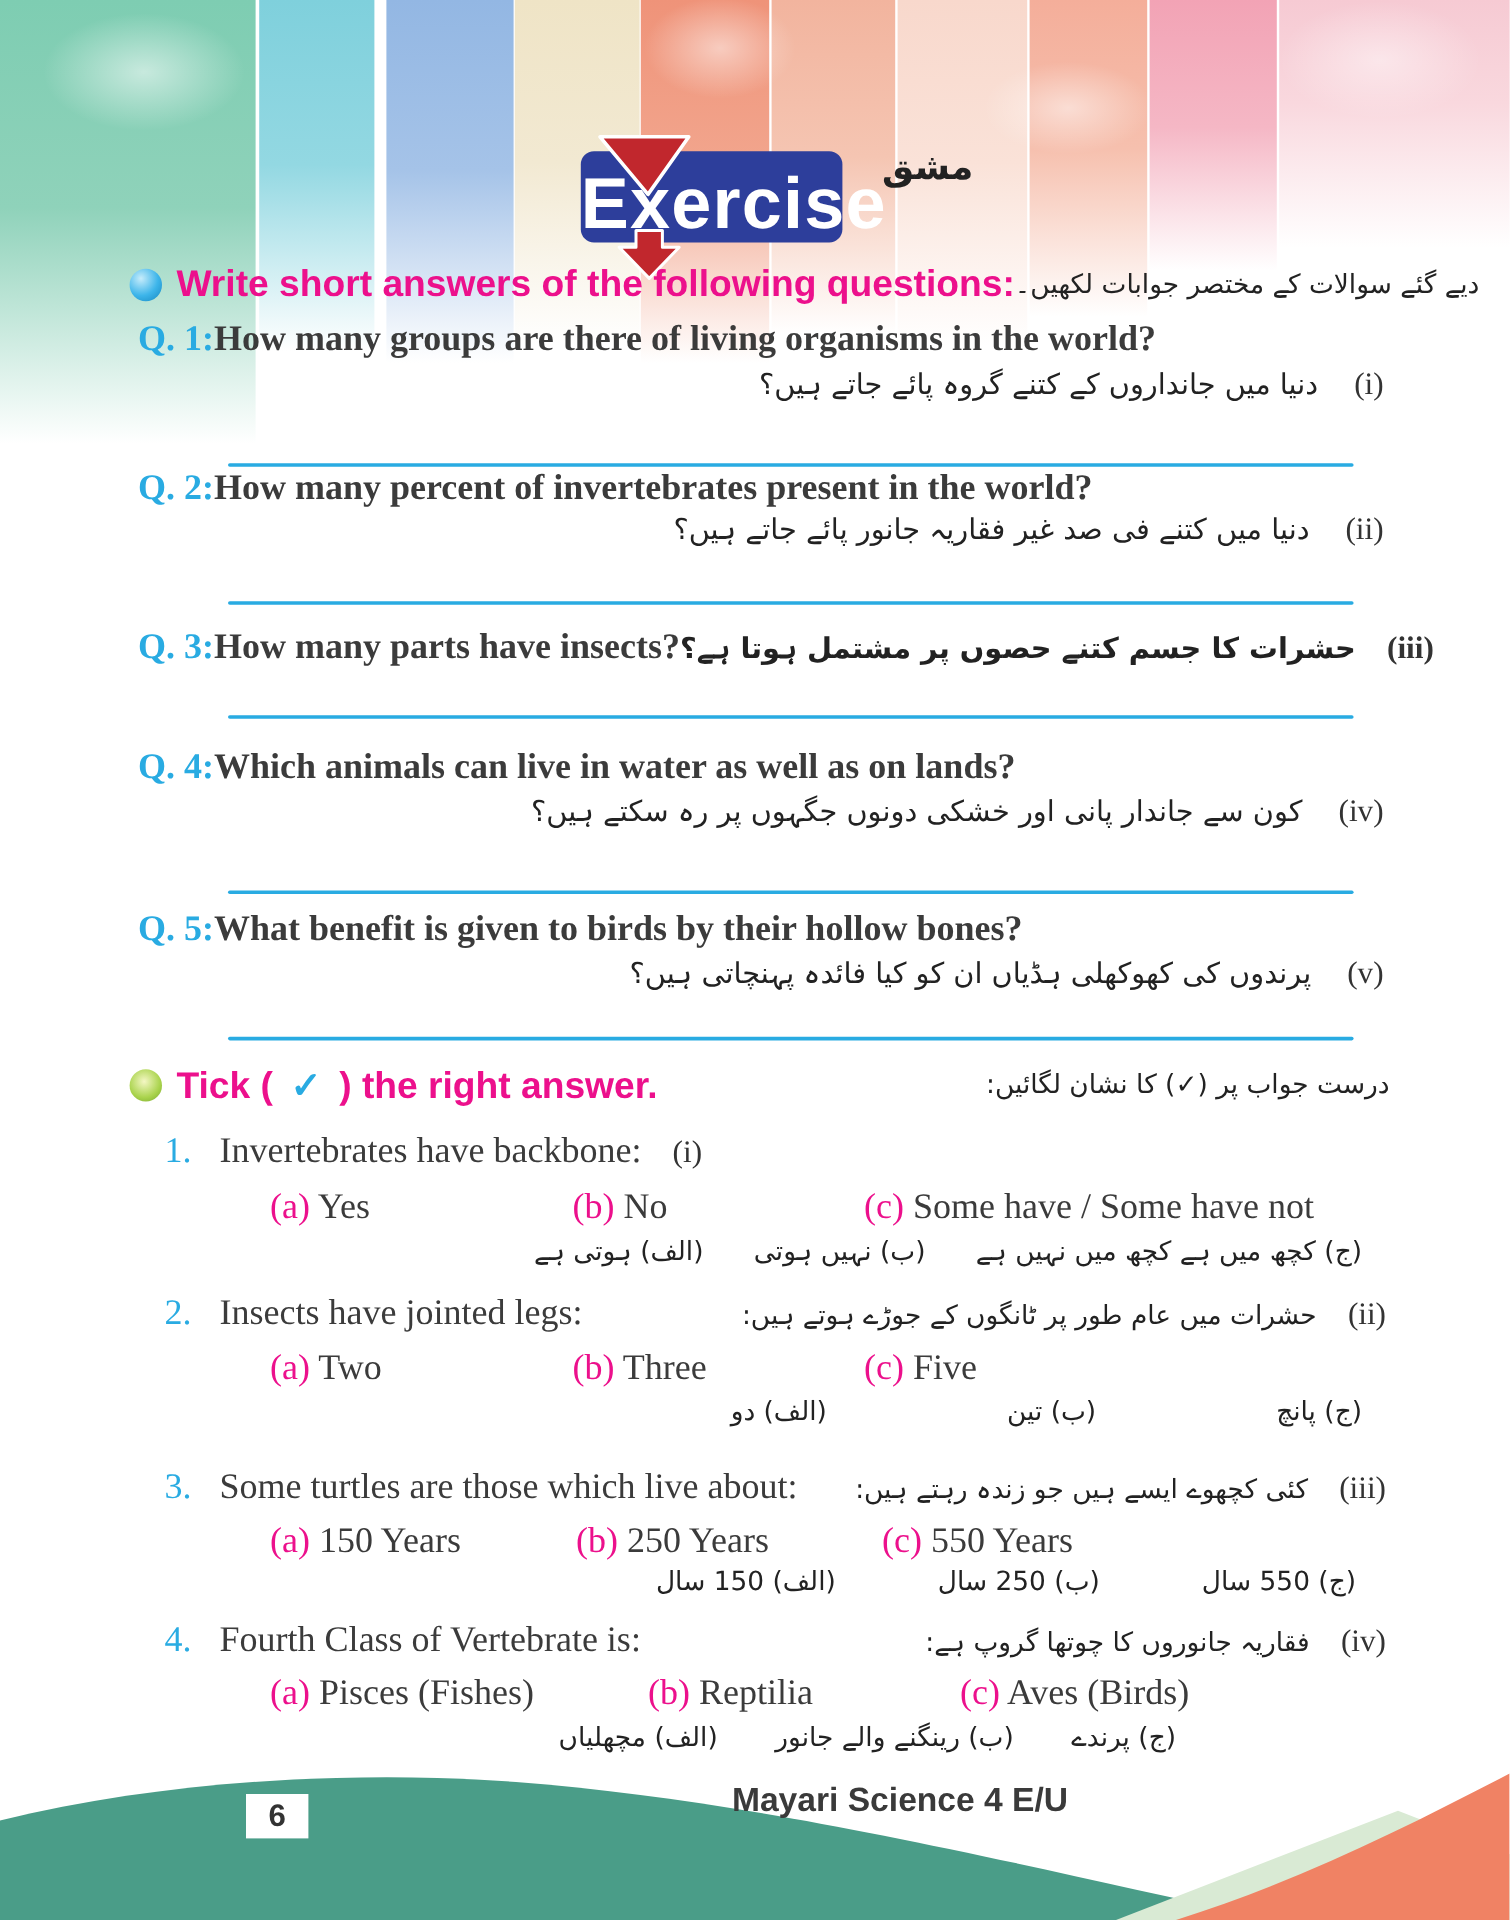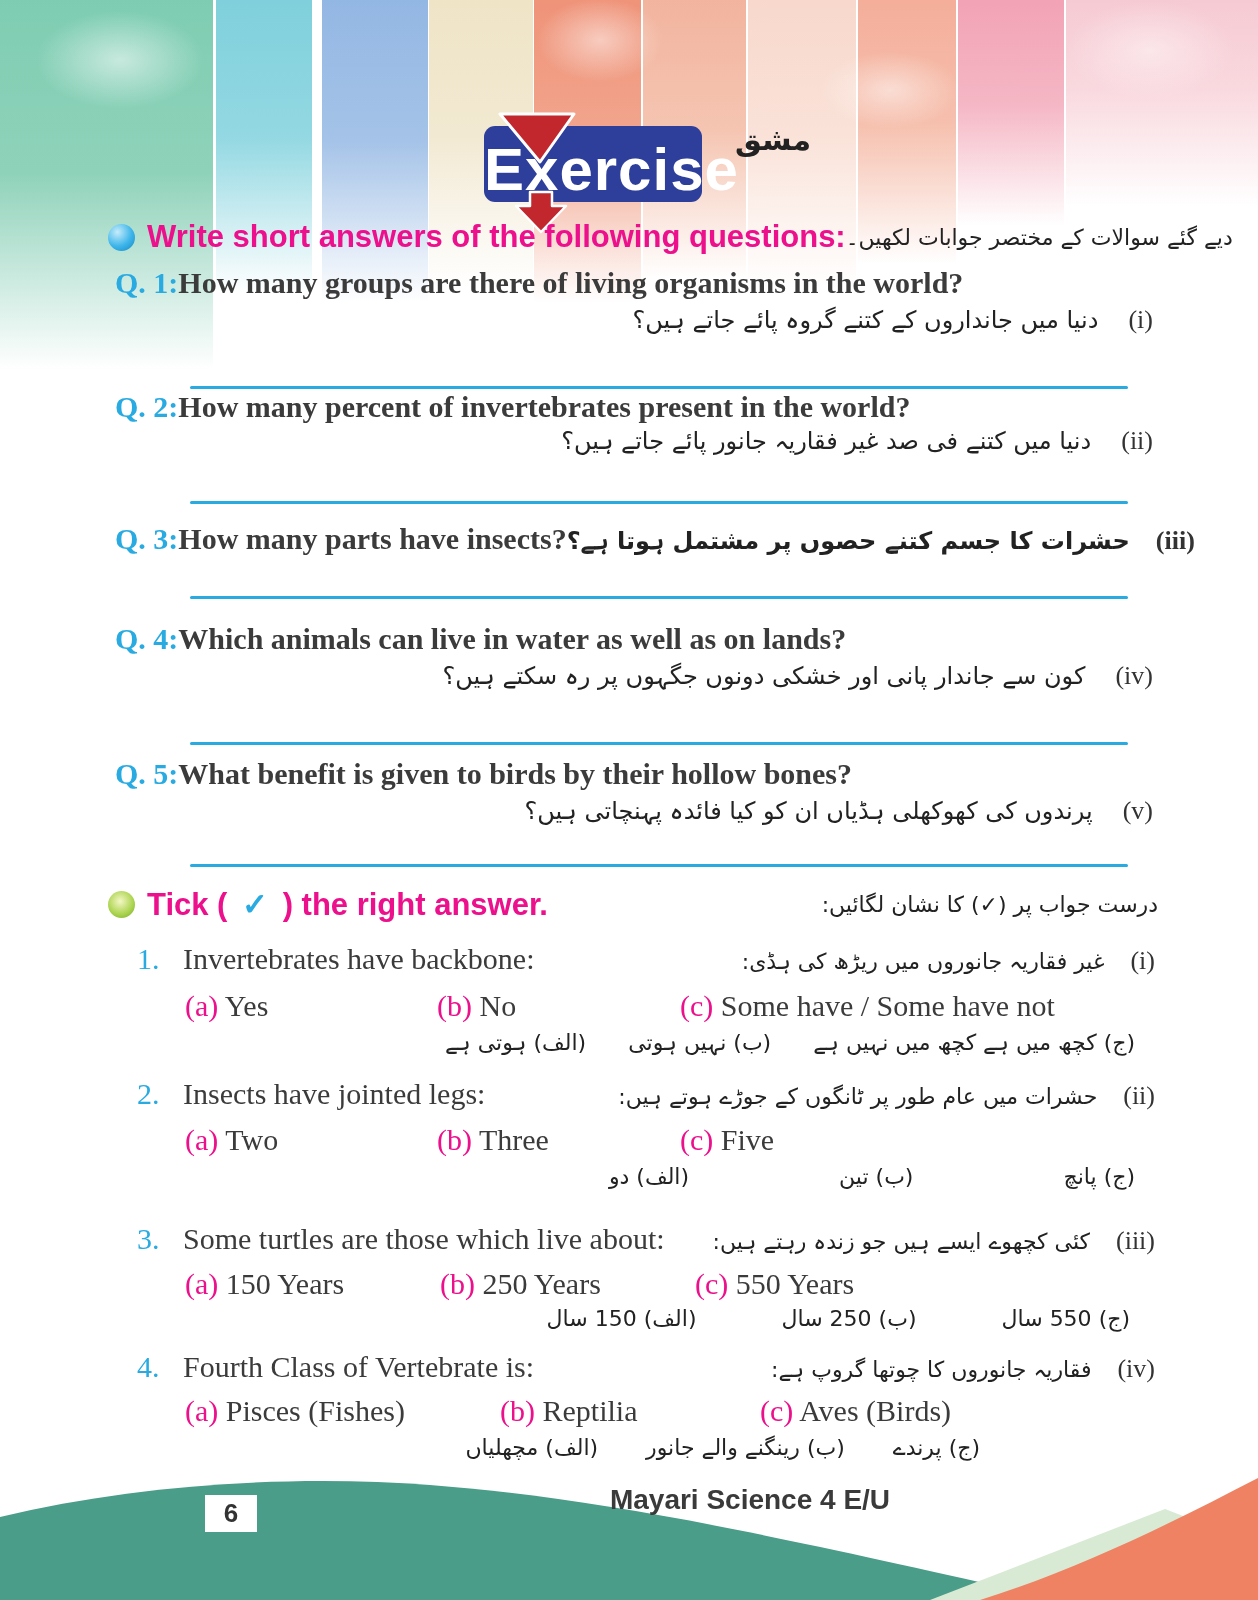--- a/index.html
+++ b/index.html
@@ -49,21 +49,21 @@
   .urdu-row{right:105px;display:flex;align-items:center;gap:30px;}
   .urdu-row .urdu{font-size:24px;}
   .inline-urdu{margin-left:auto;font-size:24px;}
   .numeral{font-family:"Liberation Serif", serif;font-size:26px;color:#333;flex:0 0 auto;}
   .sep{left:190px;width:938px;height:3px;background:#29abe2;border-radius:2px;}
 
   .mcq-line{left:137px;right:103px;display:flex;align-items:baseline;font-size:30px;color:#3b3b3b;white-space:nowrap;}
   .mcqnum{color:#29abe2;width:46px;flex:0 0 auto;}
   .mcq-line .numeral{margin-left:26px;}
   .opts{left:185px;width:960px;height:40px;font-size:30px;color:#3b3b3b;}
-  .opt{position:absolute;top:0;white-space:nowrap;}
+  .opt{position:absolute;top:0;white-space:nowrap;margin-left:40px;}
   .optlabel{color:#ec108c;}
   .urdu-opts{display:flex;align-items:center;}
   .urdu-opts .urdu{font-size:22px;}
 
   
   .footer-svg{position:absolute;left:0;top:1465px;width:1258px;height:135px;}
   .page-box{top:1495px;left:205px;width:52px;height:37px;background:#ffffff;display:flex;align-items:center;justify-content:center;
     font-family:"Liberation Sans", sans-serif;font-weight:bold;font-size:26px;color:#333;z-index:5;}
   .book-title{top:1484px;left:560px;width:380px;text-align:center;
     font-family:"Liberation Sans", sans-serif;font-weight:bold;font-size:28px;color:#3a3a3a;z-index:5;}
@@ -151,21 +151,20 @@
 
 <div class="abs heading-row" style="top:886px">
   <span class="sphere green"></span>
   <span class="heading"><span>Tick ( </span><span class="tickmark">✓</span><span> ) the right answer.</span></span>
   <span class="urdu heading-urdu">درست جواب پر (✓) کا نشان لگائیں:</span>
 </div>
 
 <div class="abs mcq-line" style="top:942px">
   <span class="mcqnum">1.</span>
   <span>Invertebrates have backbone:</span>
-  <span class="urdu inline-urdu" style="font-size:22px">غیر فقاریہ جانوروں میں ریڑھ کی ہڈی:</span>
   <span class="numeral">(i)</span>
 </div>
 <div class="abs opts" style="top:989px">
   <span class="opt" style="left:0"><span class="optlabel">(a)</span> <span>Yes</span></span>
   <span class="opt" style="left:252px"><span class="optlabel">(b)</span> <span>No</span></span>
   <span class="opt" style="left:495px"><span class="optlabel">(c)</span> <span>Some have / Some have not</span></span>
 </div>
 <div class="abs urdu-opts" style="top:1030px;right:123px;gap:42px">
   <span class="urdu"><span>(الف)</span> <span>ہوتی ہے</span></span>
   <span class="urdu"><span>(ب)</span> <span>نہیں ہوتی</span></span>

